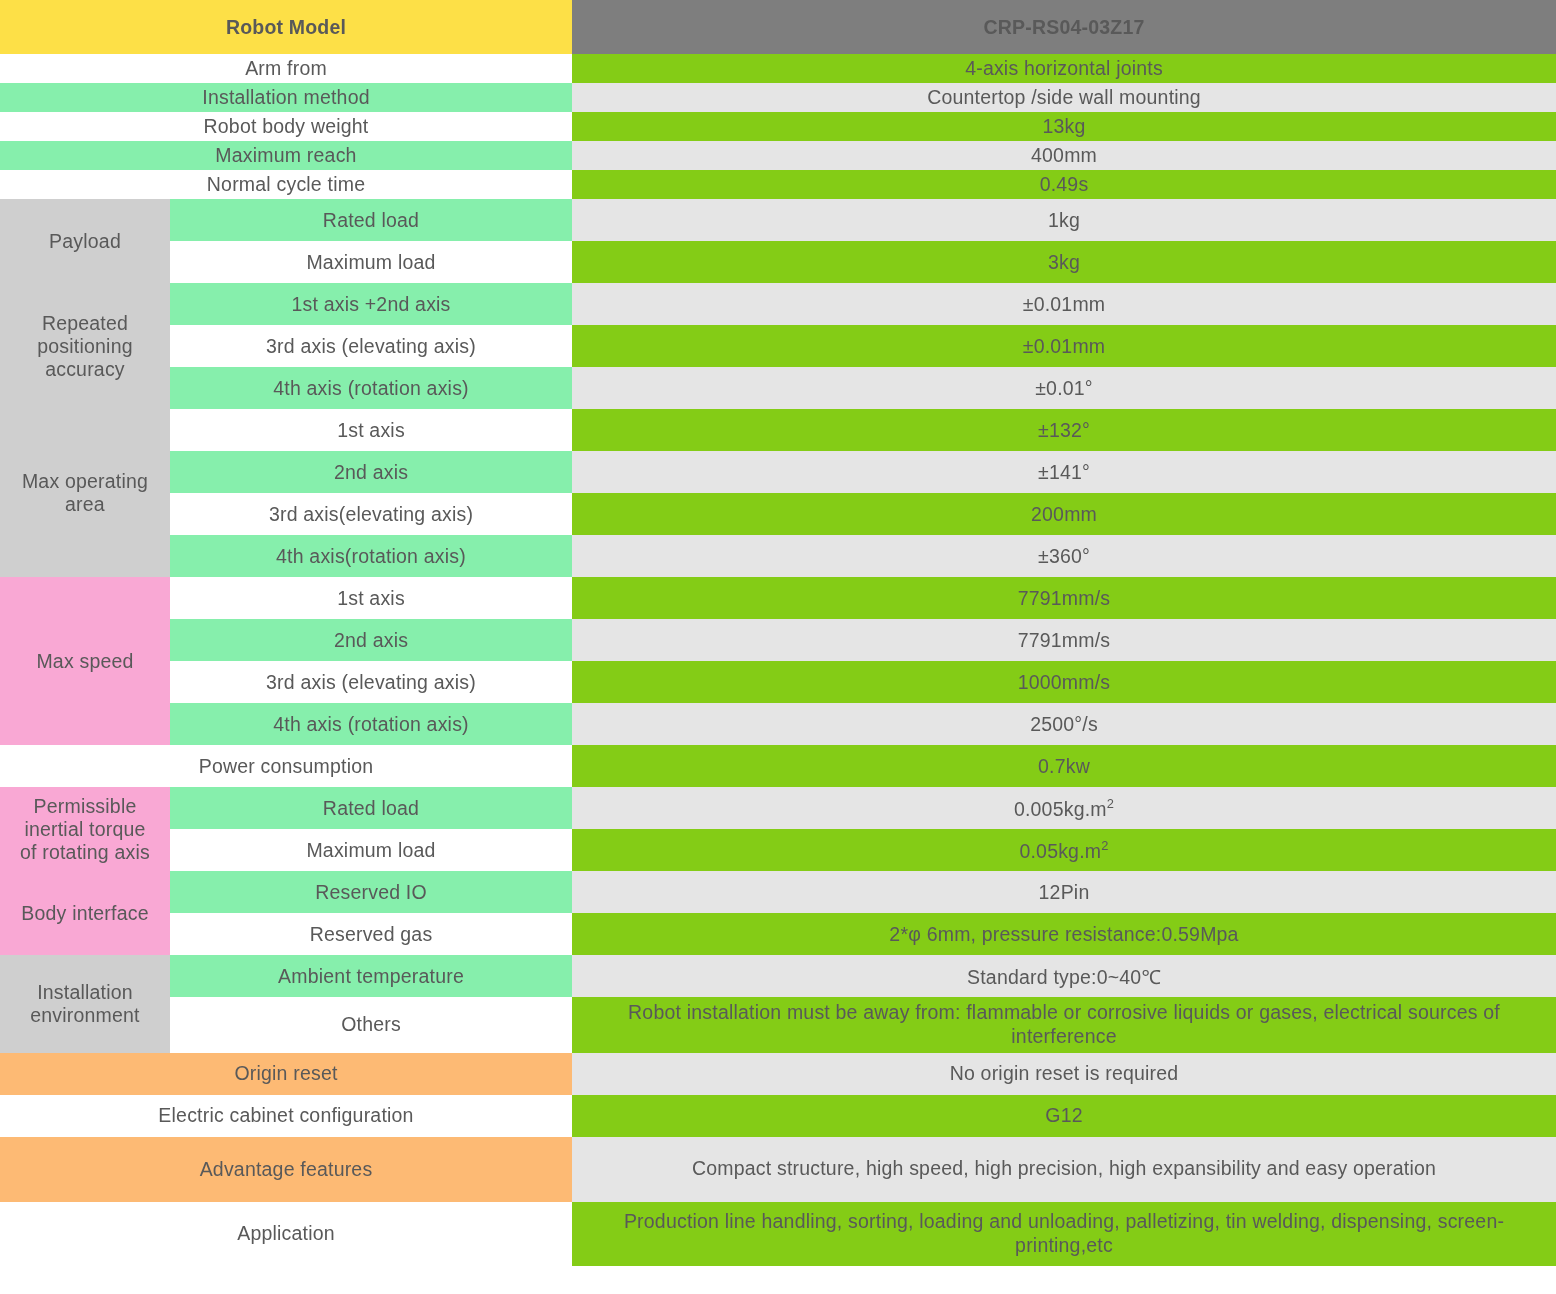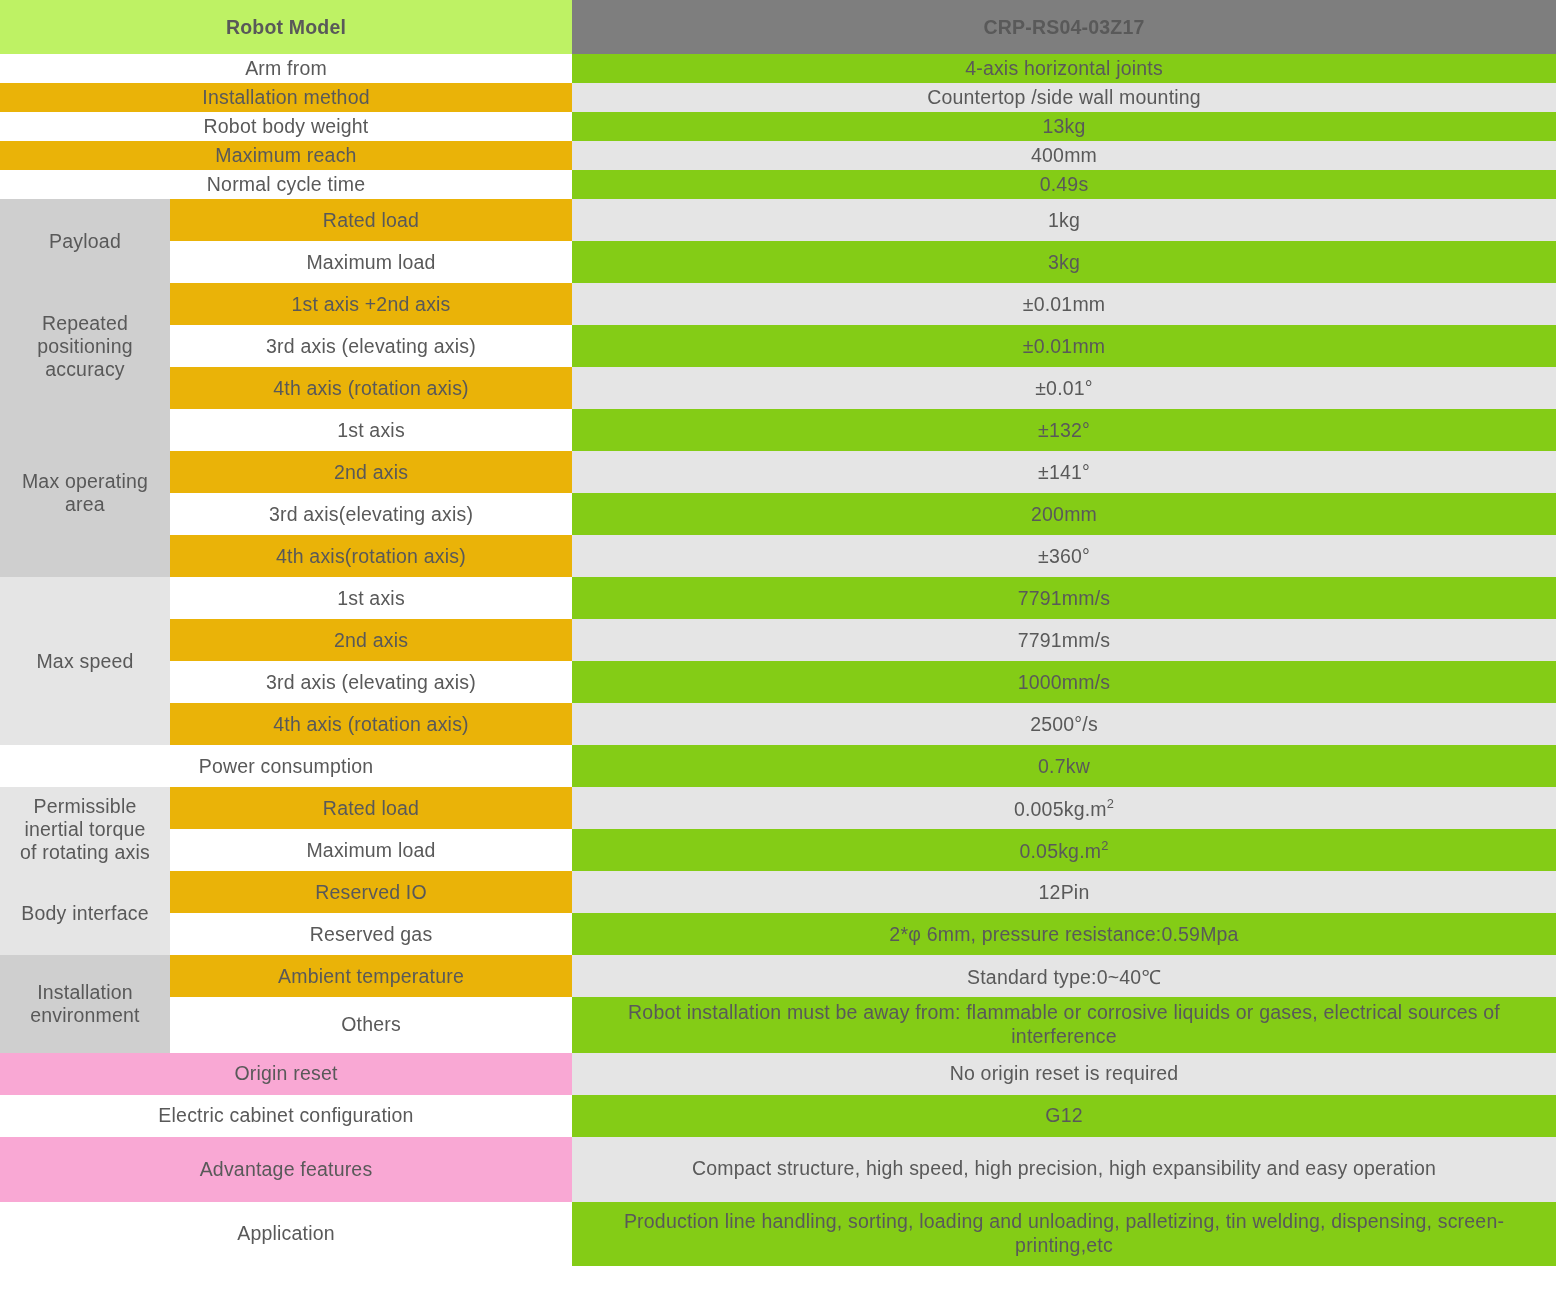--- a/index.html
+++ b/index.html
@@ -27,43 +27,43 @@
     letter-spacing: 0.2px;
     color: #595959;
   }
   
   col.c1 { width: 170px; }
   col.c2 { width: 402px; }
   col.c3 { width: 984px; }
 
   
   .hdr-left {
-    background: #bef264;
+    background: #fde047;
     color: #ffffff;
     font-weight: bold;
     font-size: 22px;
     height: 54px;
   }
   .hdr-right {
     background: #7e7e7e;
     color: #ffffff;
     font-weight: bold;
     font-size: 23px;
     height: 54px;
   }
 
   
   .lbl {
     font-size: 19.5px;
   }
   .lbl-a { background: #ffffff; }
-  .lbl-b { background: #eab308; }
-  .lbl-c { background: #f9a8d4; }
+  .lbl-b { background: #86efac; }
+  .lbl-c { background: #fdba74; }
   .lbl-grp-dark { background: #cfcfcf; }
-  .lbl-grp-light { background: #e5e5e5; }
+  .lbl-grp-light { background: #f9a8d4; }
 
   
   .val {
     font-size: 19.5px;
   }
   .val-a { background: #84cc16; }
   .val-b { background: #e5e5e5; }
 
   .row-h38 { height: 29px; }
   .row-h42 { height: 42px; }

